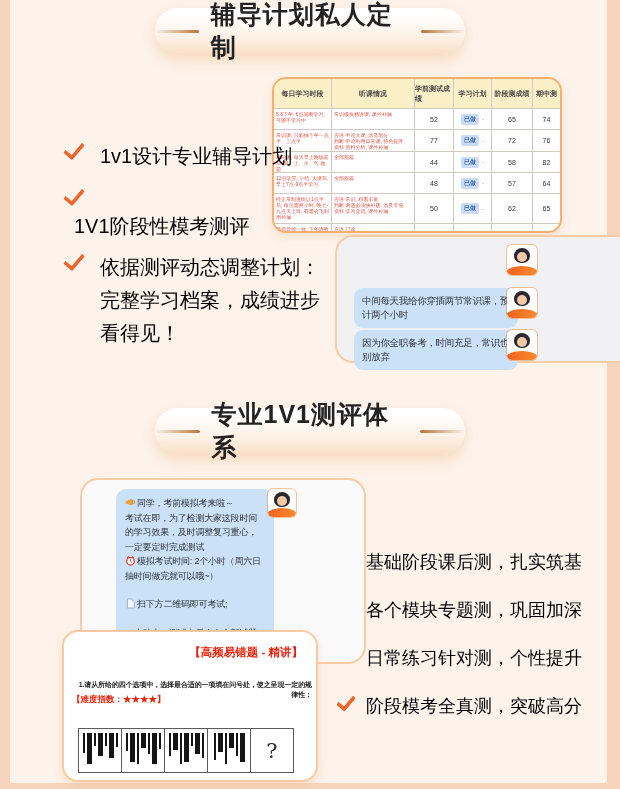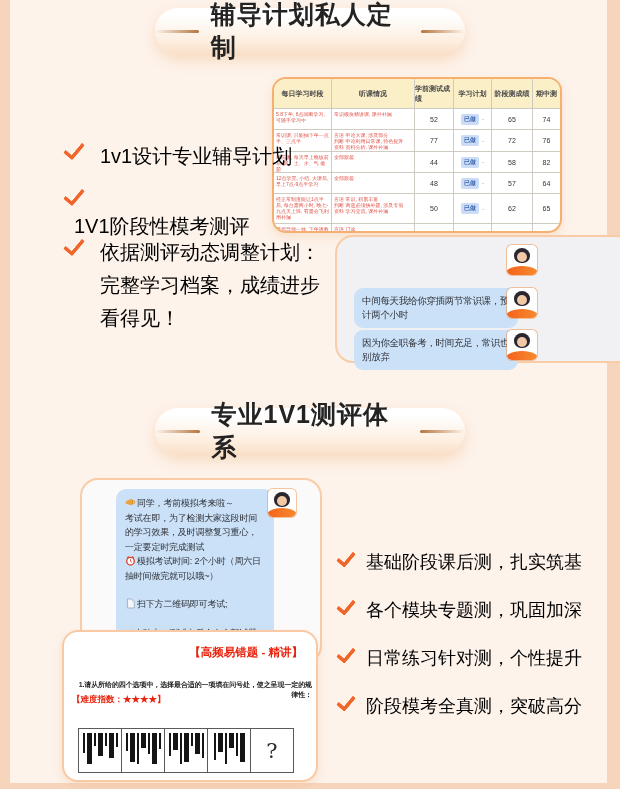--- a/index.html
+++ b/index.html
@@ -62,21 +62,21 @@
   .bub{position:absolute;background:#CBE1F8;border-radius:9px;padding:6px 8px;
     font-size:9.5px;line-height:14px;color:#2F3238;letter-spacing:-0.3px;max-width:148px;}
   .avatar{position:absolute;width:30px;height:30px;background:#fff;border-radius:5px;
     overflow:hidden;box-shadow:0 0 0 1px rgba(238,130,50,.45);}
   .av-hair{position:absolute;top:3px;left:7px;width:16px;height:15px;background:#2B2731;border-radius:50% 50% 46% 46%;}
   .av-face{position:absolute;top:7px;left:10px;width:10px;height:10px;background:#F2C9A6;border-radius:50%;}
   .av-band{position:absolute;bottom:-4px;left:-3px;right:-3px;height:13px;
     background:linear-gradient(90deg,#F35F1B,#F78E31);border-radius:60% 60% 0 0/90% 90% 0 0;}
 
   .chat2{
-    position:absolute;left:80px;top:478px;width:242px;height:186px;
+    position:absolute;left:80px;top:478px;width:286px;height:186px;
     background:#FBFAFB;border:2px solid #F9CCA6;border-radius:18px;
     box-sizing:border-box;z-index:1;
   }
   .bub2{position:absolute;left:34px;top:9px;width:140px;background:#CBE1F8;border-radius:10px;
     padding:7px 9px;font-size:9px;line-height:14.5px;color:#2F3238;letter-spacing:-0.2px;min-height:175px;}
   .bub2 p{margin:0;}
   .bub2 p.gap{margin-top:14px;}
   .micon{display:inline-block;width:11px;height:11px;vertical-align:-2px;margin-right:1px;}
 
   
@@ -196,21 +196,21 @@
 </div>
 
 <div class="bullet s1b" style="left:62px;top:140px;">
   <span class="check"></span>
   <span class="bt">1v1设计专业辅导计划</span>
 </div>
 <div class="bullet s1b" style="left:62px;top:186px;flex-direction:column;">
   <span class="check"></span>
   <span class="bt">1V1阶段性模考测评</span>
 </div>
-<div class="bullet s1b" style="left:62px;top:236px;width:265px;">
+<div class="bullet s1b" style="left:62px;top:251px;width:265px;">
   <span class="check"></span>
   <span class="bt" style="width:228px;">依据测评动态调整计划：完整学习档案，成绩进步看得见！</span>
 </div>
 
 <div class="chat1">
   <div class="avatar" style="left:170px;top:8px;">
     <span class="av-hair"></span>
     <span class="av-face"></span>
     <span class="av-band"></span>
   </div>

